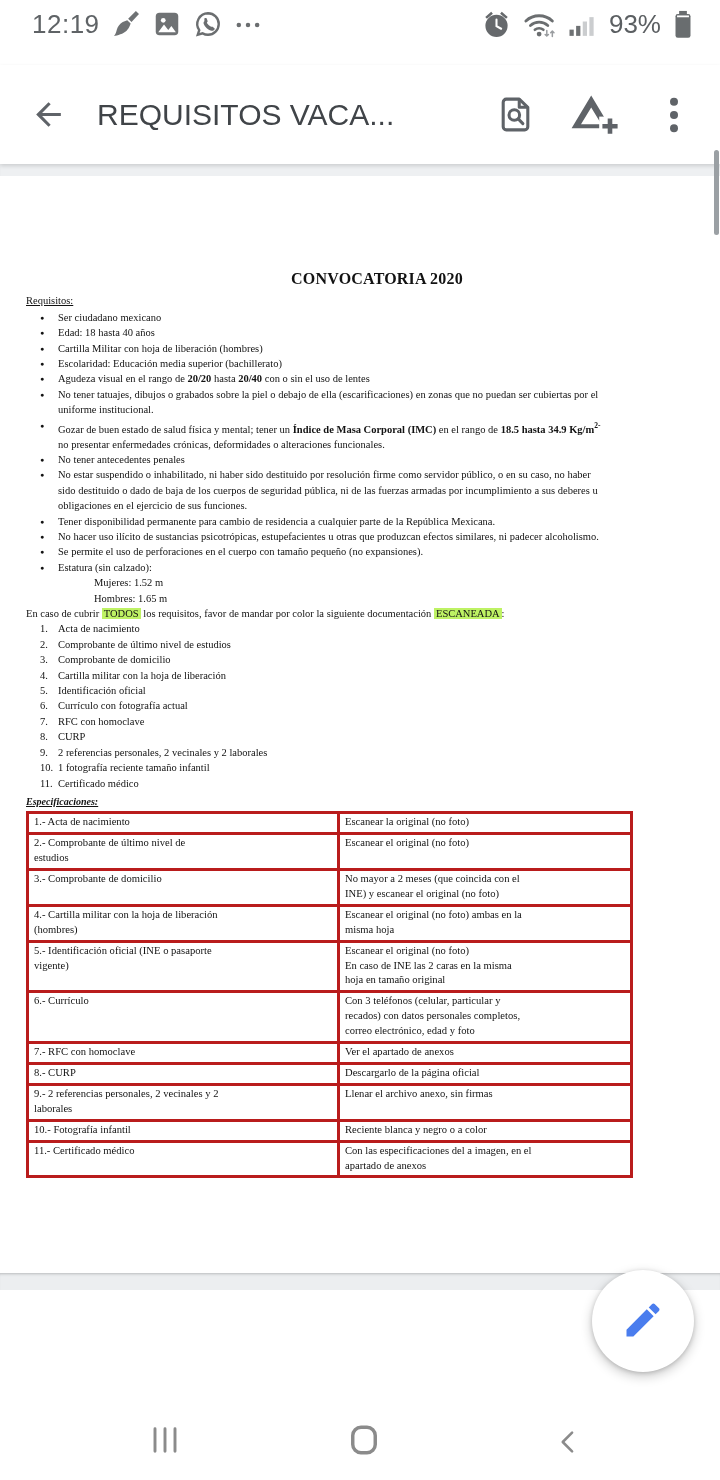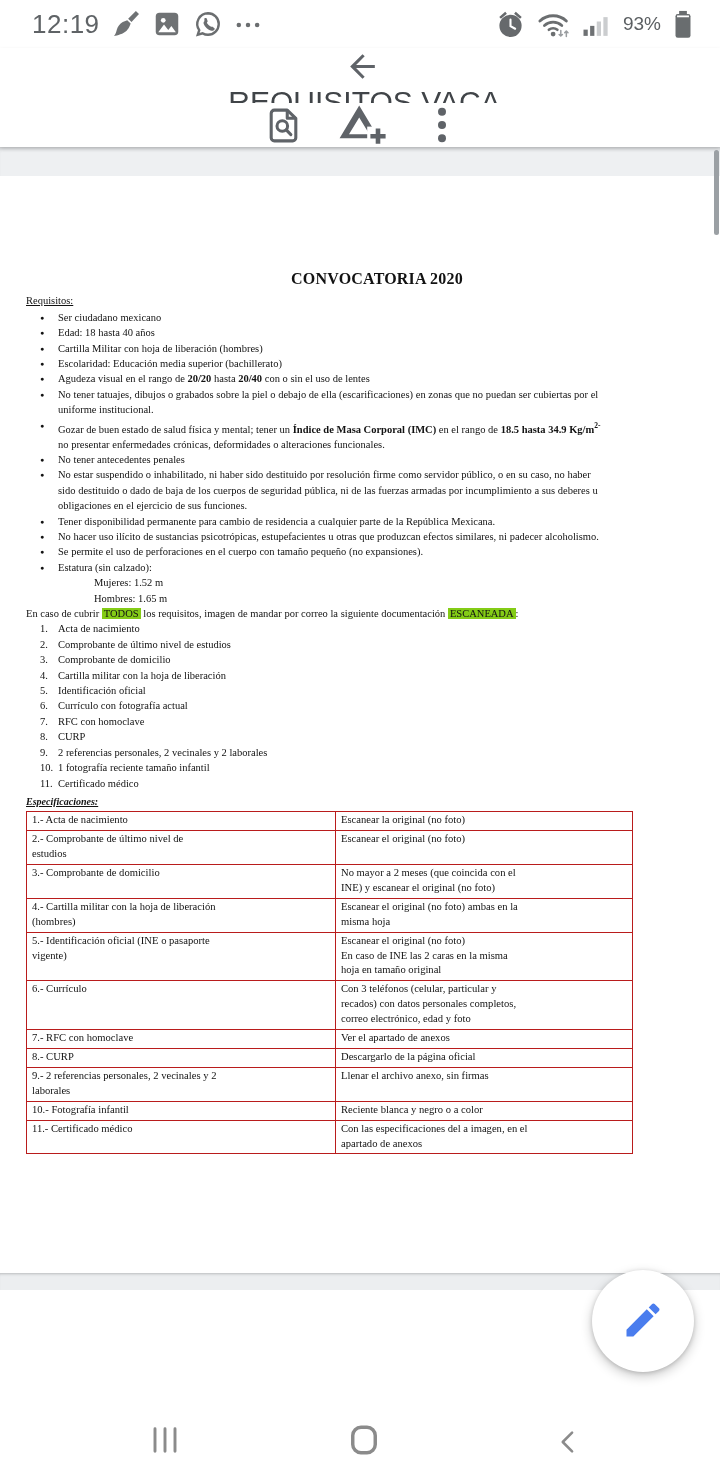--- a/index.html
+++ b/index.html
@@ -5,27 +5,27 @@
   html,body{margin:0;padding:0;background:#fff;}
   .screen{position:relative;width:720px;height:1480px;background:#fff;overflow:hidden;
           font-family:"Liberation Sans",sans-serif;}
 
   
   .status-bar{position:absolute;top:0;left:0;right:0;height:48px;
               display:flex;align-items:center;justify-content:space-between;
               padding:0 26px 0 32px;box-sizing:border-box;}
   .sb-group{display:flex;align-items:center;gap:11px;}
   .sb-time{font-size:26px;color:#5f6366;letter-spacing:.5px;}
-  .sb-pct{font-size:19px;color:#5b5f62;margin-left:2px;}
+  .sb-pct{font-size:26px;color:#5b5f62;margin-left:2px;}
   .sb-icon{display:inline-flex;}
 
   
-  .app-bar{position:absolute;top:48px;left:0;right:0;height:99px;background:#fff;
+  .app-bar{position:absolute;top:65px;left:0;right:0;height:99px;background:#fff;
            display:flex;align-items:center;padding:0 26px 0 30px;box-sizing:border-box;
-           box-shadow:0 2px 4px rgba(0,0,0,.14);z-index:3;flex-direction:column;}
+           box-shadow:0 2px 4px rgba(0,0,0,.14);z-index:3;}
   .ab-title{flex:1;margin-left:30px;font-size:30px;color:#404448;white-space:nowrap;
             overflow:hidden;}
   .ab-actions{display:flex;align-items:center;gap:32px;}
   .icon-btn{display:inline-flex;align-items:center;justify-content:center;background:none;border:none;padding:0;cursor:pointer;}
 
   
   .gap-top{position:absolute;top:147px;left:0;right:0;height:29px;background:#eef0f2;
            box-shadow:inset 0 4px 4px -3px rgba(0,0,0,.18);z-index:1;}
   .gap-bottom{position:absolute;top:1273px;left:0;right:0;height:17px;background:#eceef0;
               box-shadow:inset 0 3px 3px -2px rgba(0,0,0,.22);}
@@ -38,30 +38,30 @@
         font-family:"Liberation Serif","DejaVu Serif",serif;font-size:10.5px;
         line-height:15.4px;color:#121212;z-index:2;}
   .doc-title{text-align:center;font-weight:bold;font-size:16px;letter-spacing:.2px;
              margin-bottom:7px;}
   .req-heading{text-decoration:underline;margin-bottom:1px;}
   ul.bullets{margin:0;padding:0;list-style:none;}
   ul.bullets li{position:relative;padding-left:32px;white-space:pre-line;}
   ul.bullets li.bul::before{content:"●";position:absolute;left:14px;top:1px;font-size:7px;}
   ul.bullets li.subline{padding-left:68px;}
   .cover-line{white-space:pre-line;}
-  .hl{background:#84cc16;padding:0 2px;}
+  .hl{background:#bef264;padding:0 2px;}
   .b{font-weight:bold;}
   .sup{vertical-align:super;font-size:7.5px;font-weight:bold;}
   ol.docs{margin:0;padding:0;list-style:none;}
   ol.docs li{position:relative;padding-left:32px;}
   ol.docs .num{position:absolute;left:14px;}
   .espec-heading{font-weight:bold;font-style:italic;text-decoration:underline;
                  font-size:10px;margin:3px 0 2px;}
   table.spec{border-collapse:collapse;width:607px;margin-top:1px;}
-  table.spec td{border:1px solid #b91c1c;padding:1px 5px 2px;vertical-align:top;
+  table.spec td{border:3px solid #b91c1c;padding:1px 5px 2px;vertical-align:top;
                 white-space:pre-line;font-size:10.6px;line-height:14.9px;}
   table.spec td.c1{width:298px;}
   .nota{margin-top:20px;white-space:pre-line;}
 
   
   .fab{position:absolute;left:592px;top:1270px;width:102px;height:102px;border-radius:50%;
        background:#fff;border:none;display:flex;align-items:center;justify-content:center;
        box-shadow:0 4px 12px rgba(0,0,0,.22),0 1px 4px rgba(0,0,0,.16);cursor:pointer;z-index:5;}
 
   
@@ -200,21 +200,21 @@
         <li class="bul"><span>No estar suspendido o inhabilitado, ni haber sido destituido por resolución firme como servidor público, o en su caso, no haber
 sido destituido o dado de baja de los cuerpos de seguridad pública, ni de las fuerzas armadas por incumplimiento a sus deberes u
 obligaciones en el ejercicio de sus funciones.</span></li>
         <li class="bul"><span>Tener disponibilidad permanente para cambio de residencia a cualquier parte de la República Mexicana.</span></li>
         <li class="bul"><span>No hacer uso ilícito de sustancias psicotrópicas, estupefacientes u otras que produzcan efectos similares, ni padecer alcoholismo.</span></li>
         <li class="bul"><span>Se permite el uso de perforaciones en el cuerpo con tamaño pequeño (no expansiones).</span></li>
         <li class="bul"><span>Estatura (sin calzado):</span></li>
         <li class="subline">Mujeres: 1.52 m</li>
         <li class="subline">Hombres: 1.65 m</li>
       </ul>
-    <div class="cover-line"><span>En caso de cubrir </span><span class="hl">TODOS</span><span> los requisitos, imagen de mandar por correo la siguiente documentación </span><span class="hl">ESCANEADA</span><span>:</span></div>
+    <div class="cover-line"><span>En caso de cubrir </span><span class="hl">TODOS</span><span> los requisitos, favor de mandar por color la siguiente documentación </span><span class="hl">ESCANEADA</span><span>:</span></div>
     <ol class="docs">
         <li><span class="num">1.</span><span>Acta de nacimiento</span></li>
         <li><span class="num">2.</span><span>Comprobante de último nivel de estudios</span></li>
         <li><span class="num">3.</span><span>Comprobante de domicilio</span></li>
         <li><span class="num">4.</span><span>Cartilla militar con la hoja de liberación</span></li>
         <li><span class="num">5.</span><span>Identificación oficial</span></li>
         <li><span class="num">6.</span><span>Currículo con fotografía actual</span></li>
         <li><span class="num">7.</span><span>RFC con homoclave</span></li>
         <li><span class="num">8.</span><span>CURP</span></li>
         <li><span class="num">9.</span><span>2 referencias personales, 2 vecinales y 2 laborales</span></li>

